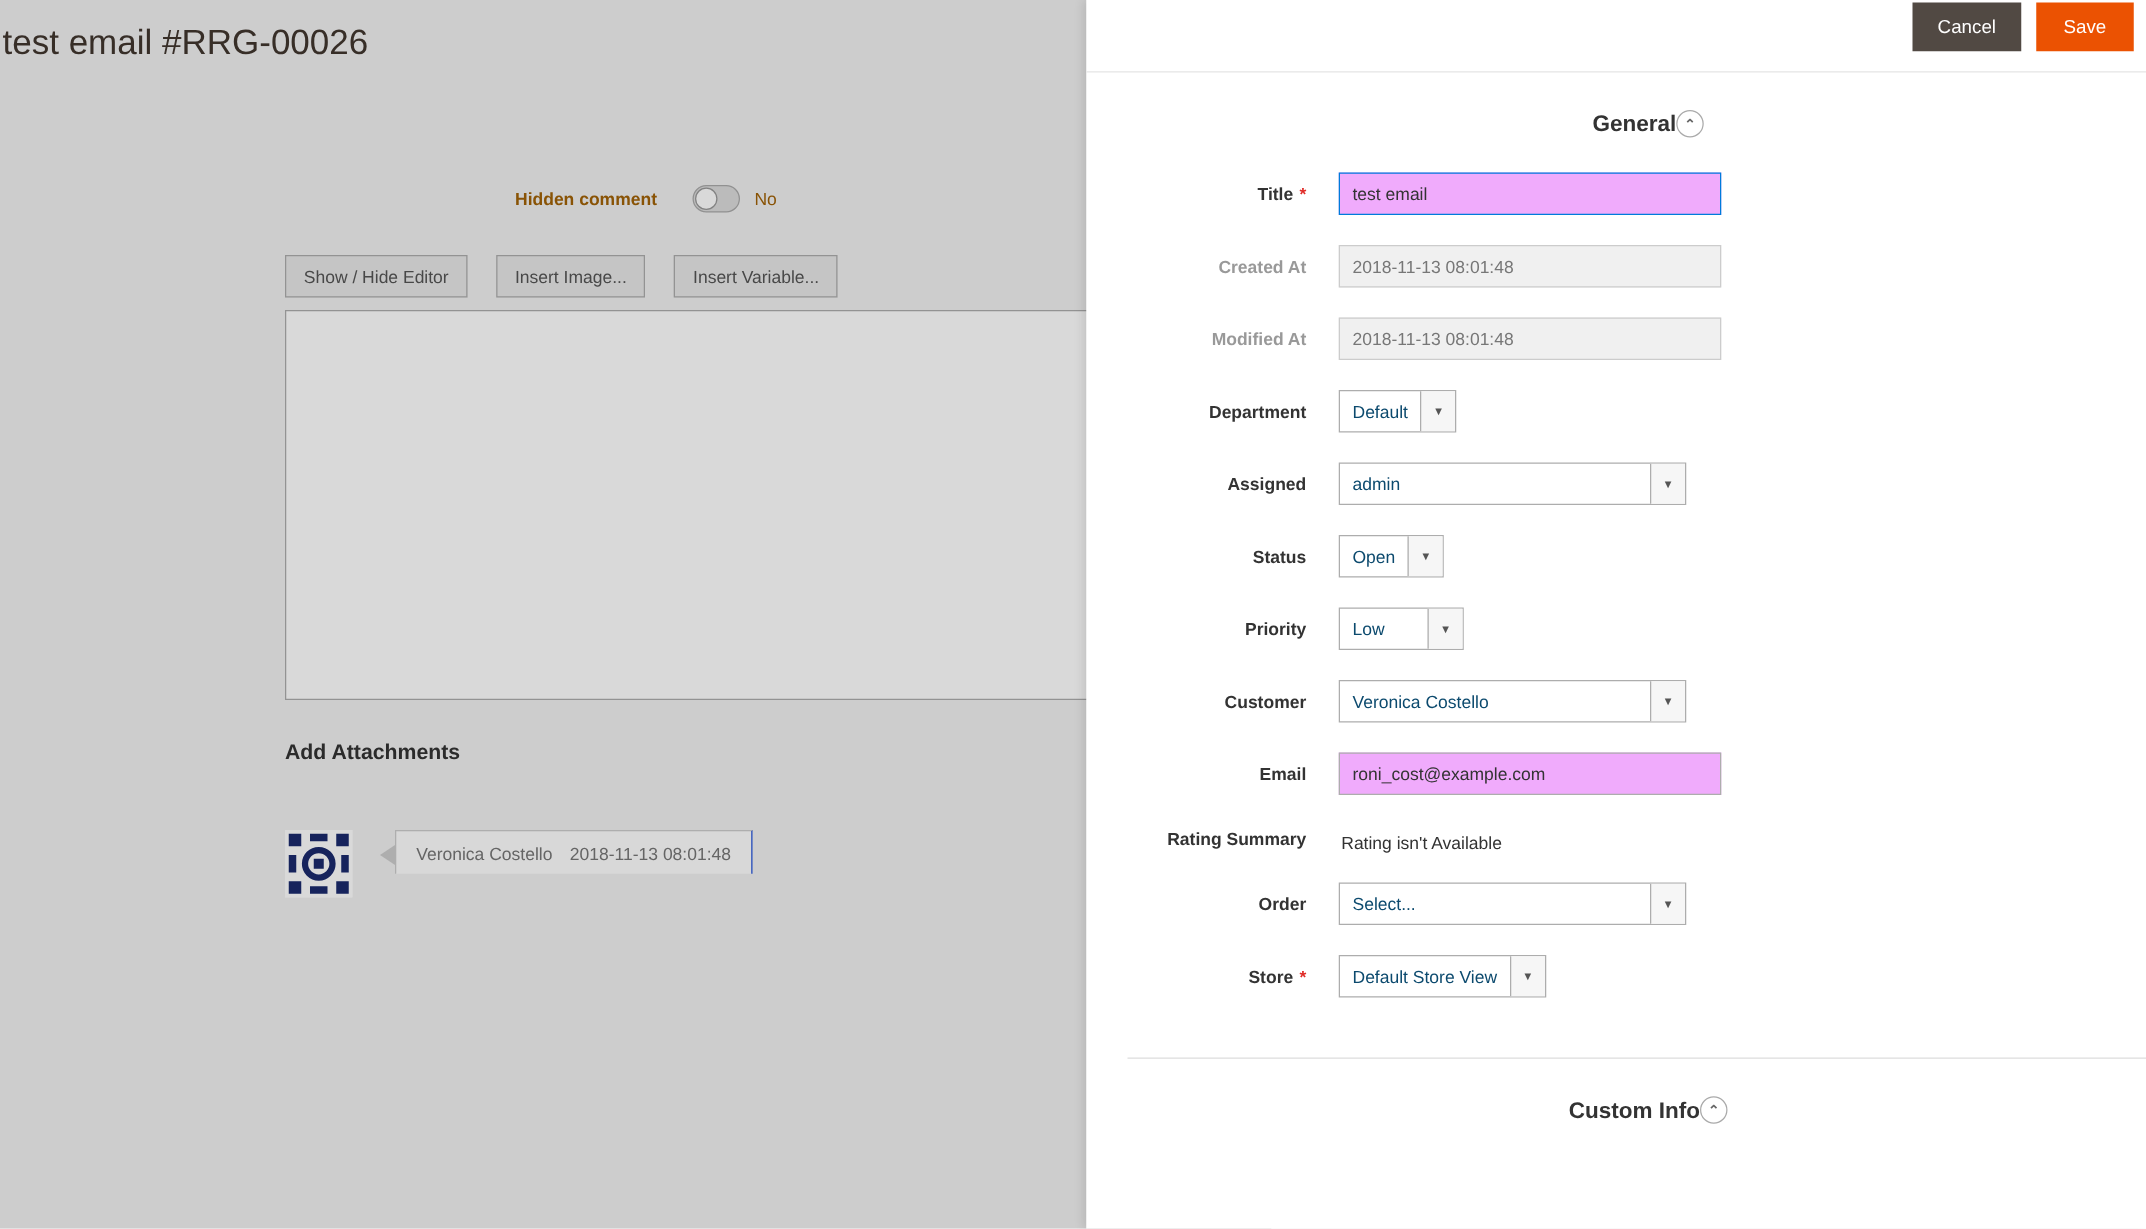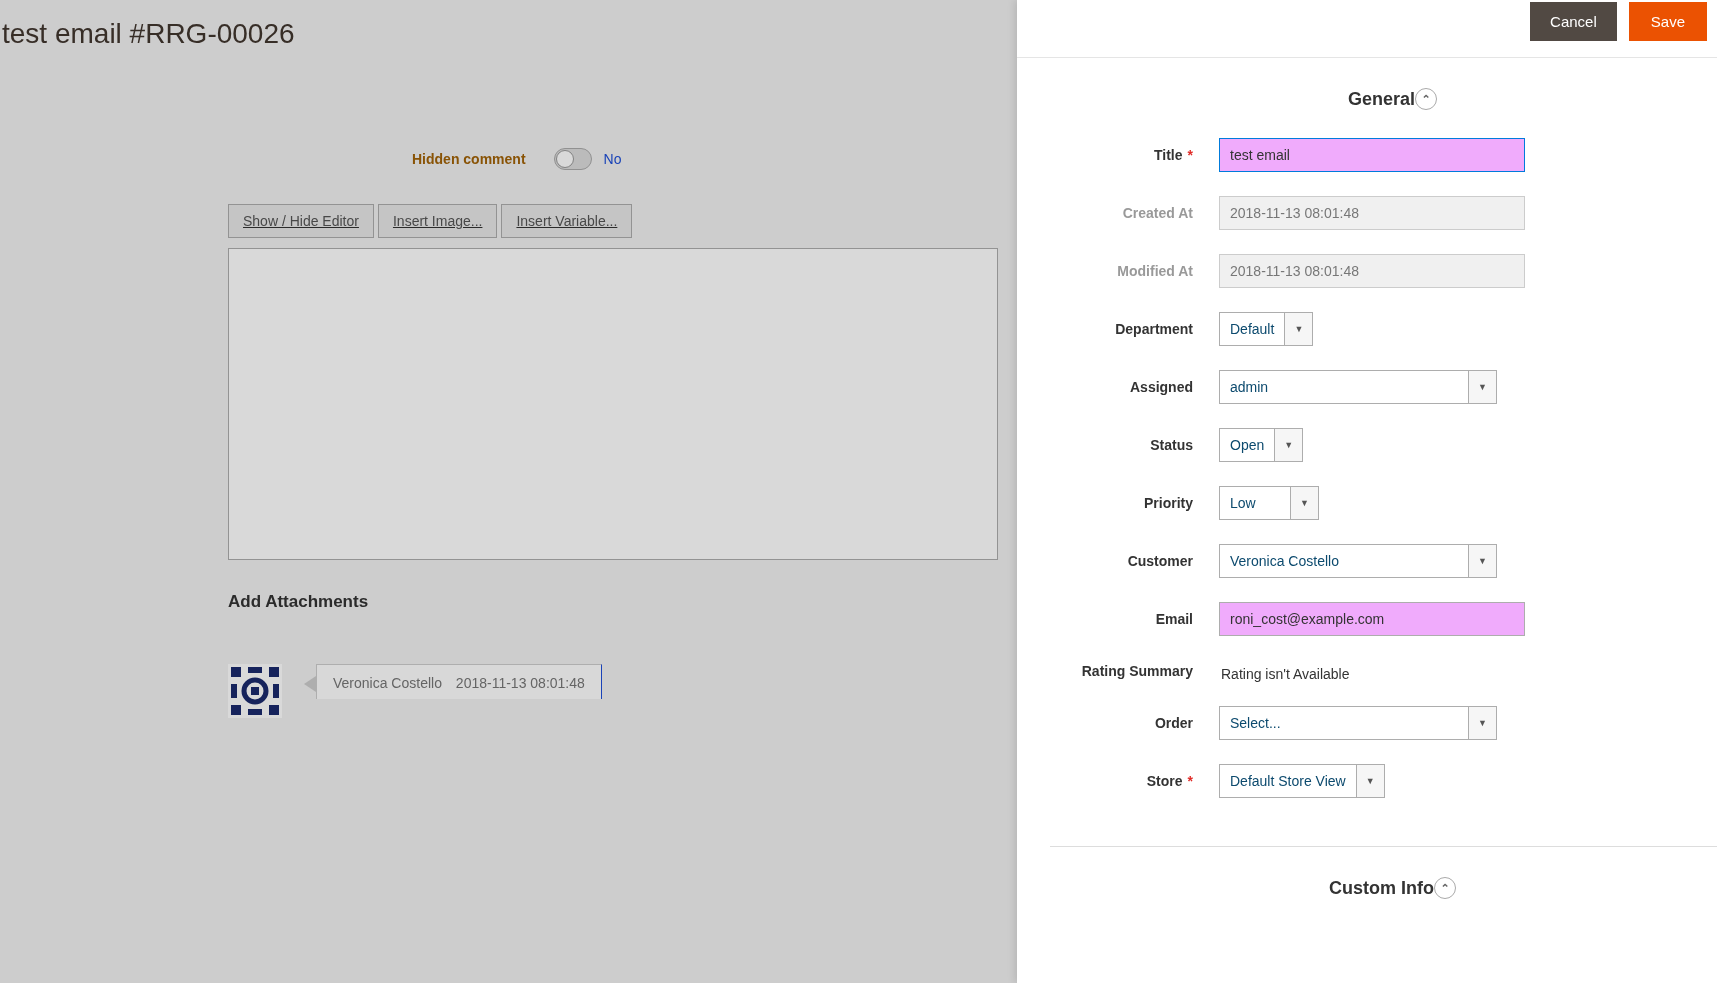--- a/index.html
+++ b/index.html
@@ -62,26 +62,25 @@
     margin-right: 12px;
   }
   .toggle-knob {
     width: 18px; height: 18px;
     border-radius: 50%;
     background: #fff;
     border: 1px solid #999;
     position: absolute;
     top: 1px; left: 1px;
   }
-  .toggle-text { font-size: 14px; color: #1d4ed8; }
+  .toggle-text { font-size: 14px; color: #a16207; }
   .toolbar {
     display: flex;
-    gap: 4px;
+    gap: 23px;
     margin: 34px 0 0 228px;
-    text-decoration: underline;
   }
   .btn-tool {
     background: #e8e8e8;
     border: 1px solid #adadad;
     padding: 8px 14px;
     font-size: 14px;
     color: #555;
     cursor: pointer;
   }
   .editor-box {
@@ -152,21 +151,21 @@
     background: #fdfdfd;
     line-height: 1.5;
     width: 690px;
     letter-spacing: 0.5px;
     word-spacing: 2px;
   }
   
   .side-panel {
     position: absolute;
     right: 0; top: 0;
-    width: 700px;
+    width: 848px;
     height: 983px;
     background: #fff;
     box-shadow: -2px 0 8px rgba(0,0,0,0.12);
     overflow-y: auto;
   }
   .panel-actions {
     display: flex;
     justify-content: flex-end;
     gap: 12px;
     padding: 0 10px 16px 0;

